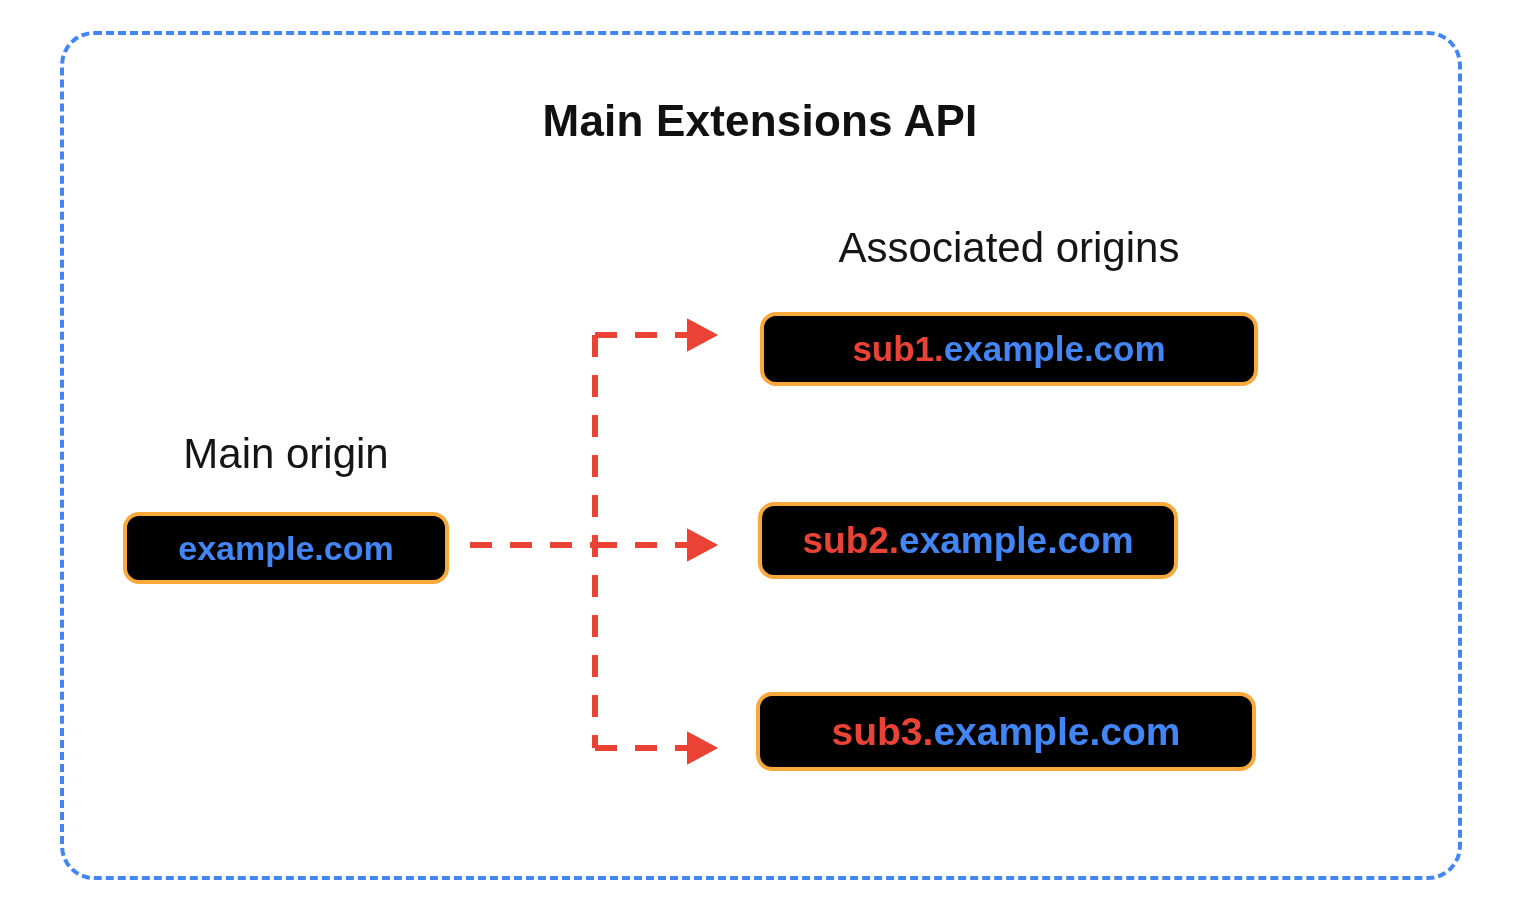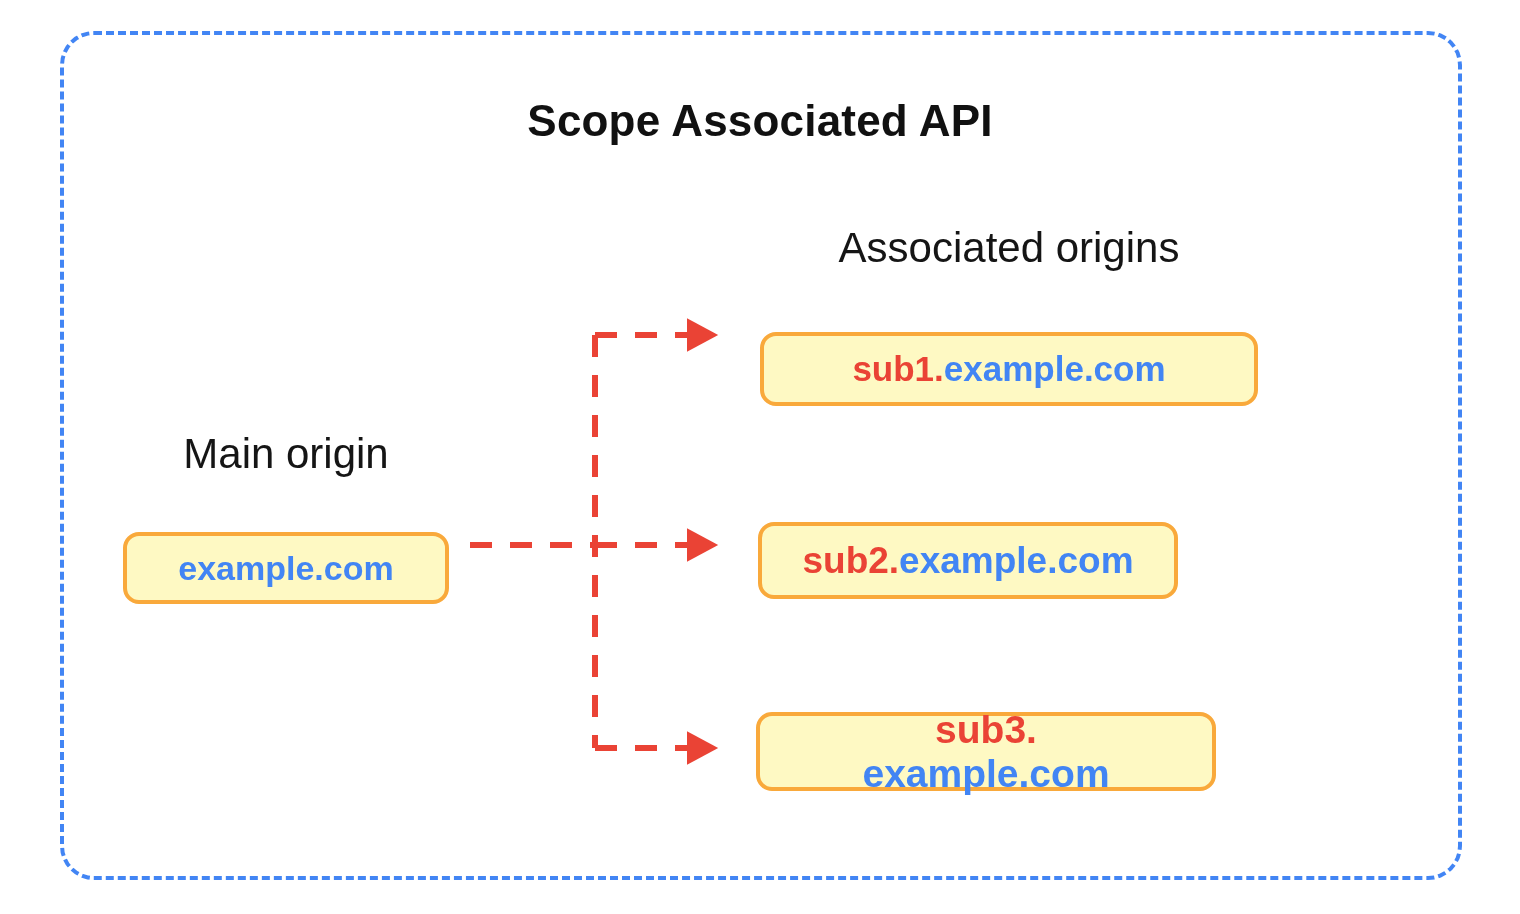--- a/index.html
+++ b/index.html
@@ -63,27 +63,26 @@
     width: 326px;
     text-align: center;
   }
 
   
   .origin-box {
     position: absolute;
     border: 4px solid #F9A93B;
     border-radius: 16px;
     box-sizing: border-box;
-    background: #fef9c3;
+    background: #000000;
     display: flex;
     align-items: center;
     justify-content: center;
     font-weight: 700;
     white-space: nowrap;
-    margin-top: 20px;
   }
   .origin-box .sub-part { color: #EA4335; }
   .origin-box .domain-part { color: #4285F4; }
 
   #box-main-origin {
     left: 123px;
     top: 512px;
     width: 326px;
     height: 72px;
     font-size: 34px;
@@ -98,44 +97,43 @@
   #box-sub2 {
     left: 758px;
     top: 502px;
     width: 420px;
     height: 77px;
     font-size: 37px;
   }
   #box-sub3 {
     left: 756px;
     top: 692px;
-    width: 460px;
+    width: 500px;
     height: 79px;
     font-size: 39px;
-    flex-direction: column;
   }
 
   
   #connectors {
     position: absolute;
     left: 0;
     top: 0;
     width: 1520px;
     height: 914px;
     pointer-events: none;
   }
 </style>
 </head>
 <body>
 
 <div id="canvas">
 
   <div id="outer-container"></div>
 
-  <div id="diagram-title">Scope Associated API</div>
+  <div id="diagram-title">Main Extensions API</div>
 
   <div class="section-label" id="associated-origins-label">Associated origins</div>
 
   <div class="section-label" id="main-origin-label">Main origin</div>
 
   <svg id="connectors" viewBox="0 0 1520 914" xmlns="http://www.w3.org/2000/svg">
     <defs>
       <marker id="arrowhead" markerWidth="7" markerHeight="7" refX="0.5" refY="3" orient="auto" markerUnits="strokeWidth">
         <path d="M0,0.2 L0,5.8 L5.2,3 z" fill="#EA4335"></path>
       </marker>

